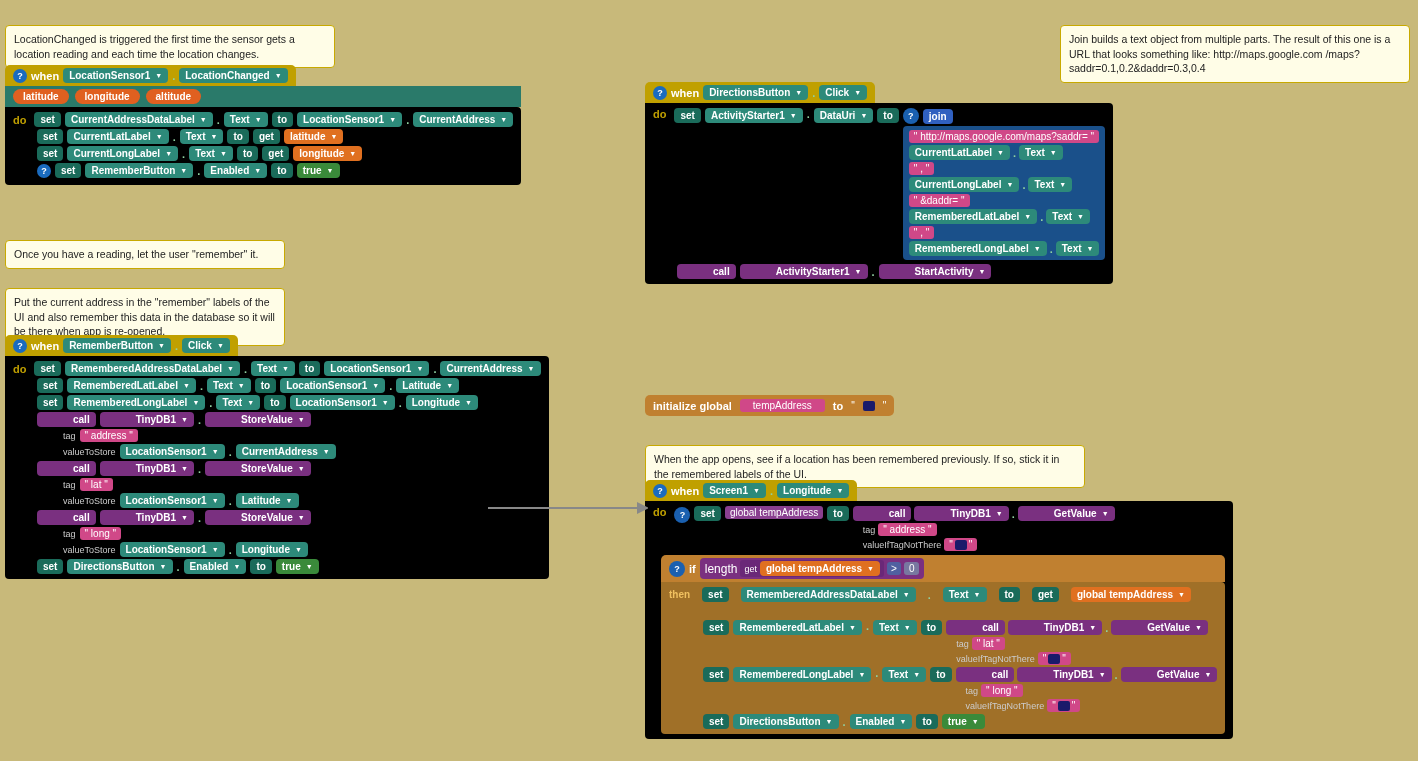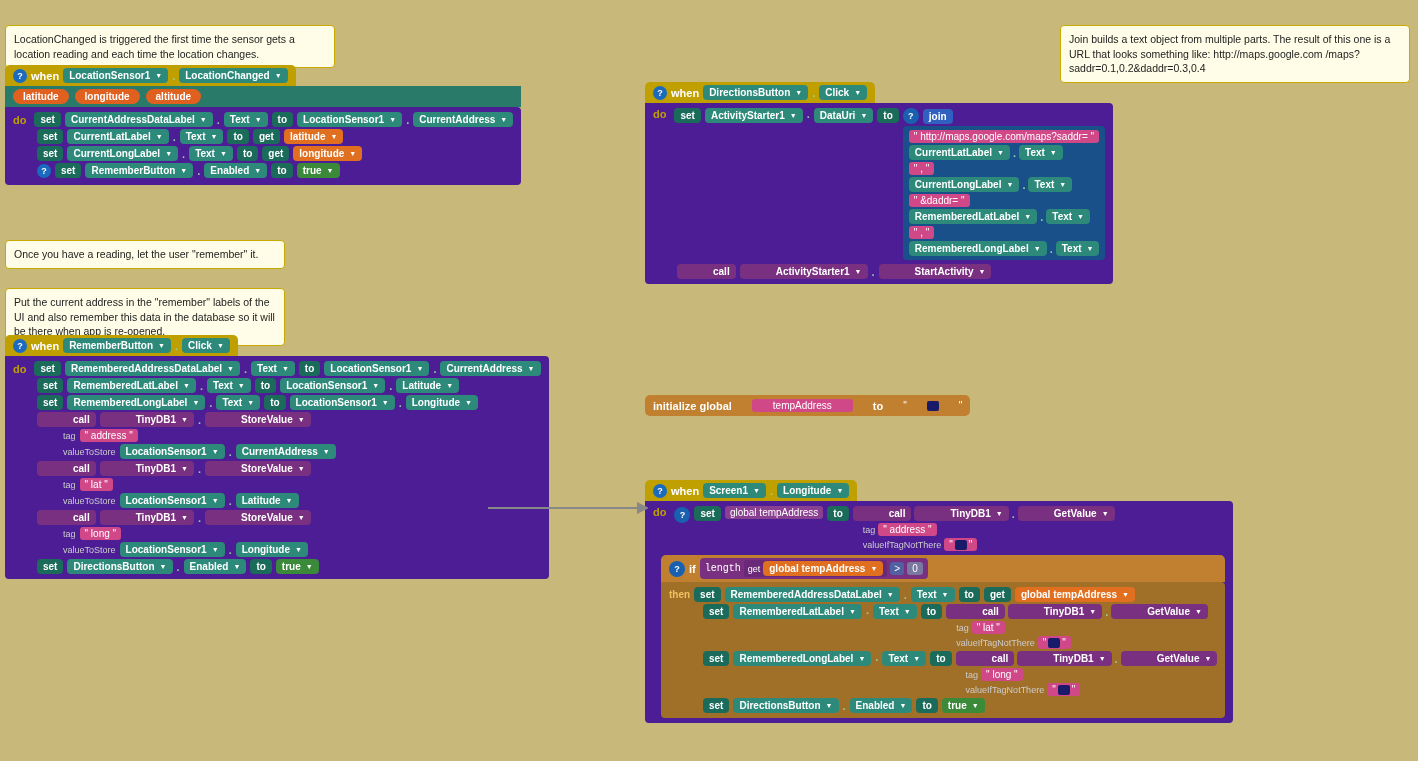--- a/index.html
+++ b/index.html
@@ -94,21 +94,21 @@
     }
 
     .do-label {
       color: #c0a000;
       font-weight: bold;
       font-size: 11px;
       margin-right: 4px;
     }
 
     .block-body {
-      background: #4c1d95;
+      background: #000000;
       border-radius: 0 4px 4px 4px;
       padding: 4px 6px;
       text-align: center;
     }
 
     
     .str-val {
       display: inline-flex;
       align-items: center;
       background: #d04888;
@@ -145,21 +145,21 @@
       border-radius: 10px;
       padding: 2px 10px;
       color: white;
       font-size: 10px;
       font-weight: bold;
     }
 
     .global-name {
       background: #d04888;
       border-radius: 3px;
-      padding: 1px 21px;
+      padding: 1px 13px;
       color: white;
       font-size: 10px;
     }
 
     .then-label {
       color: #f0c060;
       font-weight: bold;
       font-size: 10px;
     }
 
@@ -441,30 +441,34 @@
         <span style="width:20px"></span>
         <span class="blk blk-purple">call</span>
         <span class="blk blk-purple drop-arrow">ActivityStarter1</span>
         <span class="dot-sep">.</span>
         <span class="blk blk-purple drop-arrow">StartActivity</span>
       </div>
     </div>
   </div>
 
   <div class="block-group" style="left:645px; top:395px;">
-    <div style="display:flex; align-items:center; gap:20px; background:#c08030; border-radius:5px; padding:4px 8px;">
+    <div style="display:flex; align-items:center; gap:8px; background:#c08030; border-radius:5px; padding:4px 8px;">
       <span style="color:white; font-weight:bold; font-size:11px;">initialize global</span>
       <span class="global-name">tempAddress</span>
       <span style="color:white; font-weight:bold;">to</span>
       <span style="color:white; font-size:10px;">"</span>
       <span class="str-empty"></span>
       <span style="color:white; font-size:10px;">"</span>
     </div>
   </div>
 
+  <div class="comment-box" style="left:645px; top:425px; width:440px;">
+    <span>When the app opens, see if a location has been remembered previously.
+If so, stick it in the remembered labels of the UI.</span>
+  </div>
 
   <div class="block-group" style="left:645px; top:480px;">
     <div class="event-block">
       <span class="q-mark">?</span>
       <span>when</span>
       <span class="blk blk-teal drop-arrow">Screen1</span>
       <span class="dot-sep">.</span>
       <span class="blk blk-teal drop-arrow">Longitude</span>
     </div>
     <div class="block-body" style="padding:5px 8px;">
@@ -493,32 +497,32 @@
           </div>
         </div>
       </div>
 
       <div style="margin-left:8px;">
         <div style="display:flex; align-items:center; gap:4px; background:#c08030; border-radius:5px 5px 0 0; padding:3px 8px;">
           <div style="background:#1a60b0; border-radius:50%; width:16px; height:16px; display:flex; align-items:center; justify-content:center; color:white; font-size:9px; font-weight:bold;">?</div>
           <span style="color:white; font-weight:bold;">if</span>
 
           <div style="display:flex; align-items:center; gap:3px; background:#7a3080; border-radius:4px; padding:2px 5px;">
-            <span style="color:white; font-size:10px;font-family:Liberation Mono, monospace;">length</span>
+            <span style="color:white; font-size:12px;">length</span>
             <div style="display:flex; align-items:center; gap:3px; background:#6a2878; border-radius:3px; padding:1px 4px;">
               <span style="color:white; font-size:9px;">get</span>
               <span class="blk blk-orange drop-arrow">global tempAddress</span>
             </div>
             <span style="background:#5060a0; border-radius:3px; padding:1px 4px; color:white; font-size:10px;">&gt;</span>
             <span class="num-val">0</span>
           </div>
         </div>
 
         <div style="background:#a07028; border-radius:0 4px 4px 4px; padding:5px 8px;">
-          <div style="display:flex; align-items:center; gap:4px; margin-bottom:2px;">
+          <div style="display:flex; align-items:center; gap:12px; margin-bottom:18px;">
             <span class="then-label">then</span>
             <span class="blk blk-dark-teal">set</span>
             <span class="blk blk-teal drop-arrow">RememberedAddressDataLabel</span>
             <span class="dot-sep">.</span>
             <span class="blk blk-teal drop-arrow">Text</span>
             <span class="blk blk-dark-teal">to</span>
             <span class="blk blk-dark-teal">get</span>
             <span class="blk blk-orange drop-arrow">global tempAddress</span>
           </div>
 

